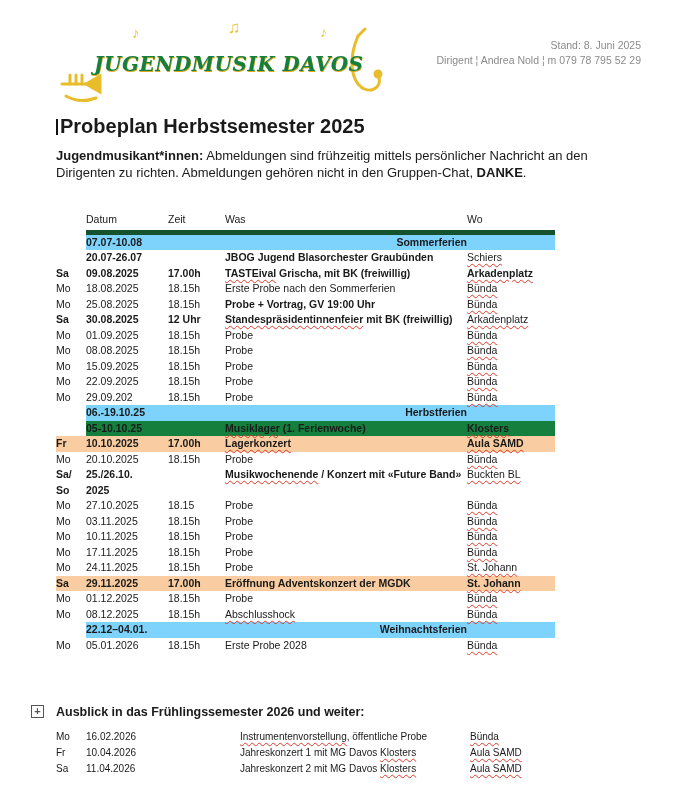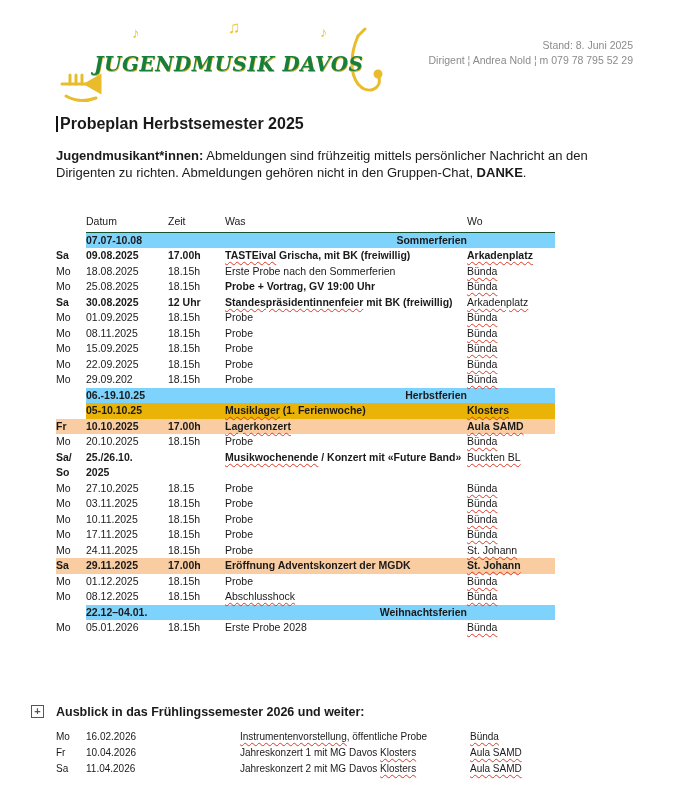--- a/index.html
+++ b/index.html
@@ -2,46 +2,46 @@
 <html><head>
 <meta charset="utf-8">
 <style>
   * { margin:0; padding:0; box-sizing:border-box; }
   html,body { background:#ffffff; }
   .page {
     position:relative; width:681px; height:791px; background:#ffffff;
     font-family:"Liberation Sans","DejaVu Sans",sans-serif; color:#1a1a1a; overflow:hidden;
   }
   
-  .contact { position:absolute; top:38px; right:48px; text-align:right;
+  .contact { position:absolute; top:38px; right:40px; text-align:right;
     font-size:10.5px; line-height:15px; color:#8b8b8b; }
   
   .logo { position:absolute; top:22px; left:58px; width:330px; height:92px; }
   .logo svg { position:absolute; left:0; top:0; }
   .logo-text { position:absolute; left:36px; top:30px; white-space:nowrap;
     font-family:"DejaVu Serif","Liberation Serif",serif; font-style:italic; font-weight:bold;
     font-size:20px; letter-spacing:0.5px; color:#15803d; text-shadow:0.5px 0.5px 0 #d9a91f; }
   .logo-note { position:absolute; color:#edc32f; font-weight:bold; }
   
   .title-wrap { position:absolute; top:115px; left:56px; display:flex; align-items:center; }
   .caret { width:2px; height:16px; background:#111; margin-right:2px; }
-  .doc-title { font-size:16px; font-weight:bold; }
+  .doc-title { font-size:20px; font-weight:bold; }
   
   .intro { position:absolute; top:148px; left:56px; width:532px; font-size:13px; line-height:16.5px; }
   .b { font-weight:bold; }
   
   .sched-wrap { position:absolute; top:212px; left:56px; }
   table.sched { border-collapse:collapse; table-layout:fixed; }
   table.sched td { font-size:10.5px; line-height:15.5px; vertical-align:top; padding:0; }
-  tr.head td { border-bottom:1px solid #14532d; height:20px; vertical-align:bottom; padding-bottom:2px; }
+  tr.head td { border-bottom:5px solid #14532d; height:20px; vertical-align:bottom; padding-bottom:2px; }
   tr.head td.day { border-bottom:none; }
   .bg-gray td { background:#7dd3fc; }
   .bg-gray td.day { background:#ffffff; }
   .bg-orange td { background:#f9cda1; }
-  .bg-orange2 td { background:#eab308; }
+  .bg-orange2 td { background:#15803d; }
   .bg-orange2 td.day { background:#ffffff; }
   .sec-label { text-align:right; font-weight:bold; }
   .spacer-after td { padding-bottom:9px; }
   .sp { text-decoration-line:underline; text-decoration-style:wavy;
     text-decoration-color:#dd3a28; text-decoration-thickness:1px; text-underline-offset:2px; }
   
   .outlook { position:absolute; top:703px; left:56px; }
   .outlook-title { font-size:12.5px; font-weight:bold; line-height:18px; margin-bottom:8px; }
   table.out td { font-size:10px; line-height:16px; }
   .handle { position:absolute; left:31px; top:705px; width:13px; height:13px;
@@ -105,20 +105,27 @@
       </tbody>
       <tbody id="main-rows">
           <tr class="bg-gray">
             <td class="day"></td>
             <td class="datum b">07.07-10.08</td>
             <td class="zeit"></td>
             <td class="was b sec-label">Sommerferien</td>
             <td class="wo"></td>
           </tr>
           <tr>
+            <td class="day"></td>
+            <td class="datum b">20.07-26.07</td>
+            <td class="zeit"></td>
+            <td class="was b"><span>JBOG Jugend Blasorchester Graubünden</span></td>
+            <td class="wo"><span class="sp">Schiers</span></td>
+          </tr>
+          <tr>
             <td class="day b">Sa</td>
             <td class="datum b">09.08.2025</td>
             <td class="zeit b">17.00h</td>
             <td class="was b"><span class="sp">TASTEival</span><span> Grischa, mit BK (freiwillig)</span></td>
             <td class="wo b"><span class="sp">Arkadenplatz</span></td>
           </tr>
           <tr>
             <td class="day">Mo</td>
             <td class="datum">18.08.2025</td>
             <td class="zeit">18.15h</td>
@@ -141,21 +148,21 @@
           </tr>
           <tr>
             <td class="day">Mo</td>
             <td class="datum">01.09.2025</td>
             <td class="zeit">18.15h</td>
             <td class="was"><span>Probe</span></td>
             <td class="wo"><span class="sp">Bünda</span></td>
           </tr>
           <tr>
             <td class="day">Mo</td>
-            <td class="datum">08.11.2025</td>
+            <td class="datum">08.08.2025</td>
             <td class="zeit">18.15h</td>
             <td class="was"><span>Probe</span></td>
             <td class="wo"><span class="sp">Bünda</span></td>
           </tr>
           <tr>
             <td class="day">Mo</td>
             <td class="datum">15.09.2025</td>
             <td class="zeit">18.15h</td>
             <td class="was"><span>Probe</span></td>
             <td class="wo"><span class="sp">Bünda</span></td>

